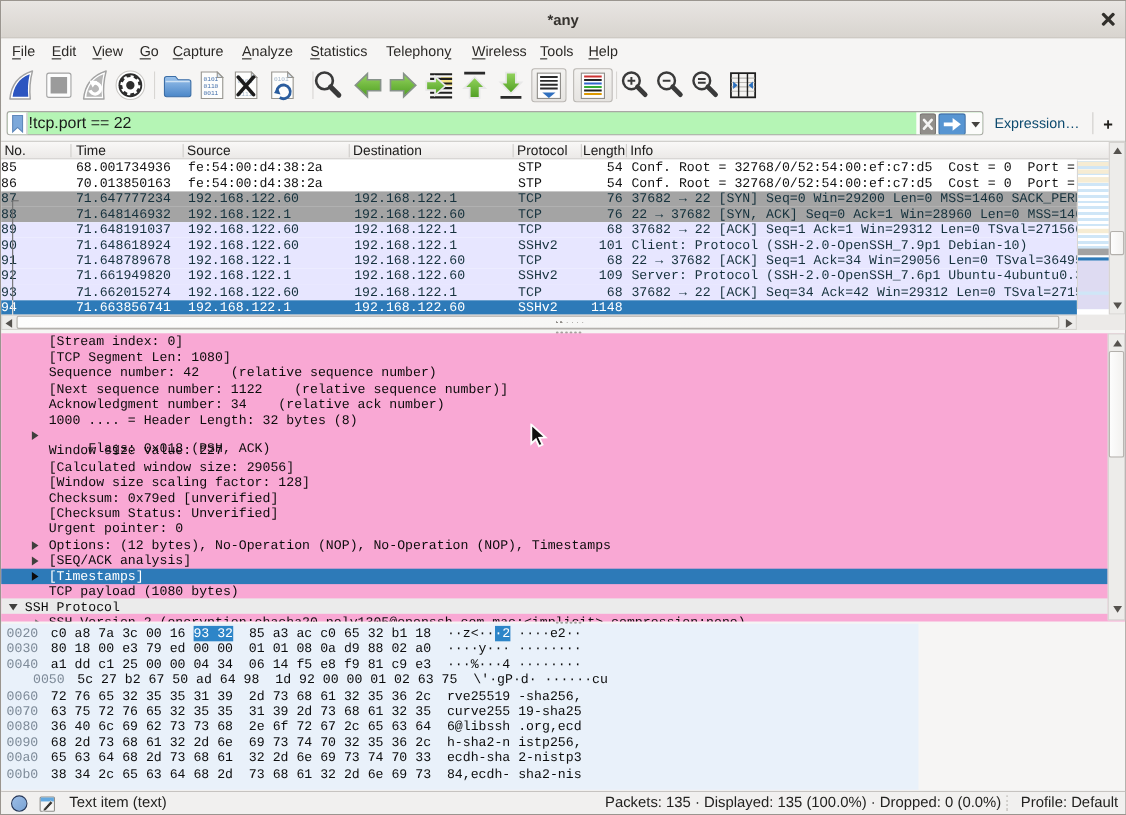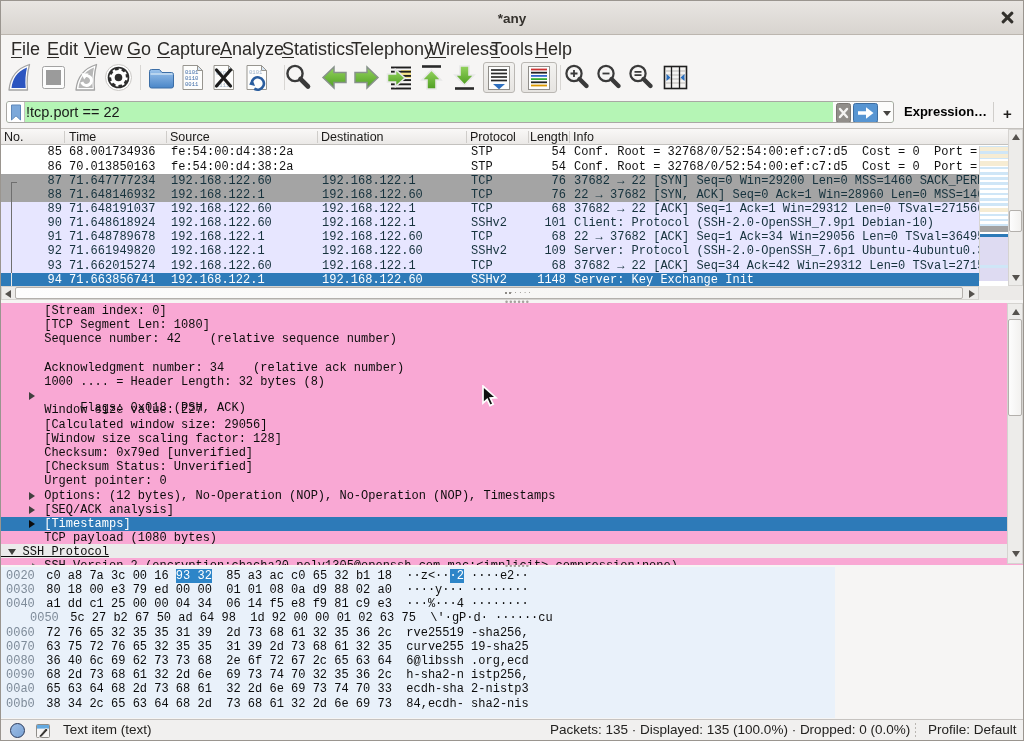--- a/index.html
+++ b/index.html
@@ -5,44 +5,44 @@
 *{margin:0;padding:0;box-sizing:border-box;}
 html,body{width:1024px;height:741px;overflow:hidden;}
 body{position:relative;font-family:"Liberation Sans",sans-serif;background:#f6f5f4;border:1px solid #9a958f;}
 .abs{position:absolute;}
 
 #titlebar{left:0;top:0;width:1022px;height:34px;background:linear-gradient(#e8e5e2,#d8d4cf);border-bottom:1px solid #bcb6af;}
 #title{width:100%;text-align:center;top:10px;font-size:13.5px;font-weight:bold;color:#35322e;}
 #closex{right:9px;top:10px;width:13px;height:13px;}
 #closex span{position:absolute;left:-1px;top:5px;width:15px;height:3px;background:#32302c;border-radius:1px;}
 
-#menubar{left:0;top:34px;width:1022px;height:24px;background:#f6f5f4;font-size:18px;color:#2c2a27;}
+#menubar{left:0;top:34px;width:1022px;height:24px;background:#f6f5f4;font-size:13px;color:#2c2a27;}
 #menubar span{position:absolute;top:4px;}
 #menubar u{text-decoration:underline;text-underline-offset:2px;}
 
 #toolbar{left:0;top:58px;width:1022px;height:37px;background:#f6f5f4;}
 .tsep{position:absolute;top:6px;width:1px;height:25px;background:#d8d6d3;}
 .ticon{position:absolute;top:4px;}
 .tbtn{position:absolute;top:3px;width:30px;height:31px;border:1px solid #bab7b3;border-radius:3px;background:linear-gradient(#f3f2f0,#e6e4e1);}
 
 #filterbar{left:0;top:95px;width:1022px;height:33px;background:#f6f5f4;border-bottom:1px solid #c4c1bd;}
 #ffield{left:5px;top:5px;width:888px;height:22px;border:1px solid #a9a7a4;border-radius:3px;background:#b5f5b5;overflow:hidden;}
 #fbook{left:0;top:0;width:18px;height:22px;background:#fff;border-right:1px solid #c4c2bf;}
 #ftext{left:19px;top:2px;font-size:14.5px;color:#191919;}
-#expr{left:903px;top:8px;font-size:13px;color:#000000;font-weight:bold;}
+#expr{left:903px;top:8px;font-size:13px;color:#0c4a6e;}
 #fsep2{left:992px;top:6px;width:1px;height:20px;background:#d0cecb;}
 #fplus{left:1002px;top:9px;font-size:15px;color:#211f1c;font-weight:bold;}
 
 #plist{left:0;top:128px;width:1022px;height:171px;background:#fff;}
 #phead{left:0;top:0;width:1022px;height:16px;background:linear-gradient(#f9f8f7,#ebe9e7);border-bottom:1px solid #c3c1be;font-size:12.5px;color:#1b1a19;}
 #phead span{position:absolute;top:1px;}
 #phead i{position:absolute;top:2px;width:1px;height:12px;background:#cfcdca;}
 .prow{position:absolute;left:0;width:978px;height:14.15px;font-family:"Liberation Mono",monospace;font-size:12px;line-height:14.15px;color:#111;overflow:hidden;white-space:pre;}
 .prow span{position:absolute;top:0;}
-.c-no{left:0;width:61px;text-align:right;}
+.c-no{left:0;width:61px;text-align:left;}
 .c-t{left:68px;}
 .c-s{left:170px;}
 .c-d{left:321px;}
 .c-p{left:470px;}
 .c-l{left:500px;width:65px;text-align:right;}
 .c-i{left:573px;width:405px;overflow:hidden;}
 .rw{background:#fff;}
 .rg{background:#a4a4a4;color:#16323d;}
 .rl{background:#e7e6ff;color:#16323d;}
 .rs{background:#2d7ab8;color:#fff;}
@@ -271,21 +271,21 @@
 </div>
 <div class="prow rw" style="top:16.4px"><span class="c-no">85</span><span class="c-t">68.001734936</span><span class="c-s">fe:54:00:d4:38:2a</span><span class="c-p">STP</span><span class="c-l">54</span><span class="c-i">Conf. Root = 32768/0/52:54:00:ef:c7:d5  Cost = 0  Port = 0x8001</span></div>
 <div class="prow rw" style="top:30.55px"><span class="c-no">86</span><span class="c-t">70.013850163</span><span class="c-s">fe:54:00:d4:38:2a</span><span class="c-p">STP</span><span class="c-l">54</span><span class="c-i">Conf. Root = 32768/0/52:54:00:ef:c7:d5  Cost = 0  Port = 0x8001</span></div>
 <div class="prow rg" style="top:44.7px"><span class="c-no">87</span><span class="c-t">71.647777234</span><span class="c-s">192.168.122.60</span><span class="c-d">192.168.122.1</span><span class="c-p">TCP</span><span class="c-l">76</span><span class="c-i">37682 → 22 [SYN] Seq=0 Win=29200 Len=0 MSS=1460 SACK_PERM TSval=271</span></div>
 <div class="prow rg" style="top:58.85px"><span class="c-no">88</span><span class="c-t">71.648146932</span><span class="c-s">192.168.122.1</span><span class="c-d">192.168.122.60</span><span class="c-p">TCP</span><span class="c-l">76</span><span class="c-i">22 → 37682 [SYN, ACK] Seq=0 Ack=1 Win=28960 Len=0 MSS=1460 SACK_PE</span></div>
 <div class="prow rl" style="top:73px"><span class="c-no">89</span><span class="c-t">71.648191037</span><span class="c-s">192.168.122.60</span><span class="c-d">192.168.122.1</span><span class="c-p">TCP</span><span class="c-l">68</span><span class="c-i">37682 → 22 [ACK] Seq=1 Ack=1 Win=29312 Len=0 TSval=2715667387 TSec</span></div>
 <div class="prow rl" style="top:87.15px"><span class="c-no">90</span><span class="c-t">71.648618924</span><span class="c-s">192.168.122.60</span><span class="c-d">192.168.122.1</span><span class="c-p">SSHv2</span><span class="c-l">101</span><span class="c-i">Client: Protocol (SSH-2.0-OpenSSH_7.9p1 Debian-10)</span></div>
 <div class="prow rl" style="top:101.3px"><span class="c-no">91</span><span class="c-t">71.648789678</span><span class="c-s">192.168.122.1</span><span class="c-d">192.168.122.60</span><span class="c-p">TCP</span><span class="c-l">68</span><span class="c-i">22 → 37682 [ACK] Seq=1 Ack=34 Win=29056 Len=0 TSval=36495593 TSecr</span></div>
 <div class="prow rl" style="top:115.45px"><span class="c-no">92</span><span class="c-t">71.661949820</span><span class="c-s">192.168.122.1</span><span class="c-d">192.168.122.60</span><span class="c-p">SSHv2</span><span class="c-l">109</span><span class="c-i">Server: Protocol (SSH-2.0-OpenSSH_7.6p1 Ubuntu-4ubuntu0.3)</span></div>
 <div class="prow rl" style="top:129.6px"><span class="c-no">93</span><span class="c-t">71.662015274</span><span class="c-s">192.168.122.60</span><span class="c-d">192.168.122.1</span><span class="c-p">TCP</span><span class="c-l">68</span><span class="c-i">37682 → 22 [ACK] Seq=34 Ack=42 Win=29312 Len=0 TSval=2715667401 TS</span></div>
-<div class="prow rs" style="top:143.75px"><span class="c-no">94</span><span class="c-t">71.663856741</span><span class="c-s">192.168.122.1</span><span class="c-d">192.168.122.60</span><span class="c-p">SSHv2</span><span class="c-l">1148</span><span class="c-i">Server: Key Exchange Init</span></div>
+<div class="prow rs" style="top:143.75px"><span class="c-no">94</span><span class="c-t">71.663856741</span><span class="c-s">192.168.122.1</span><span class="c-d">192.168.122.60</span><span class="c-p">SSHv2</span><span class="c-l">1148</span></div>
 
 <div class="abs" style="left:10px;top:52.5px;width:1px;height:105.4px;background:#6f6f6f"></div>
 <div class="abs" style="left:10px;top:52.5px;width:6px;height:1px;background:#6f6f6f"></div>
 <div class="abs" style="left:10px;top:143.75px;width:1px;height:14.1px;background:#e8e8e8"></div>
 
 <div class="abs" id="minimap" style="left:978px;top:17px;width:29px;height:135px;background:repeating-linear-gradient(#cfe6f7 0 2.6px,#ffffff 2.6px 5.2px);border-left:1px solid #d8d6d3;">
   <div class="abs" style="left:0;top:1px;width:29px;height:4px;background:#f6ecd3"></div>
   <div class="abs" style="left:0;top:8px;width:29px;height:4px;background:#f6ecd3"></div>
   <div class="abs" style="left:0;top:15px;width:29px;height:5px;background:#f6ecd3"></div>
   <div class="abs" style="left:0;top:62px;width:29px;height:4px;background:#f6ecd3"></div>
@@ -308,35 +308,36 @@
 <div class="abs" style="left:978px;top:157px;width:44px;height:14px;background:#eceae8;"></div>
 </div>
 
 <div class="abs" style="left:504px;top:299.5px;font-size:9px;color:#a5a29e;letter-spacing:1px;line-height:3px;">••••••</div>
 <div class="abs" style="left:504px;top:563.5px;font-size:9px;color:#a5a29e;letter-spacing:1px;line-height:3px;">••••••</div>
 
 <div class="abs" id="dpane">
 <div class="dline" style="top:1px;">      [Stream index: 0]</div>
 <div class="dline" style="top:15.2px;">      [TCP Segment Len: 1080]</div>
 <div class="dline" style="top:29.4px;">      Sequence number: 42    (relative sequence number)</div>
+<div class="dline" style="top:43.6px;">      [Next sequence number: 1122    (relative sequence number)]</div>
 <div class="dline" style="top:57.8px;">      Acknowledgment number: 34    (relative ack number)</div>
 <div class="dline" style="top:72px;">      1000 .... = Header Length: 32 bytes (8)</div>
 <div class="dline" style="top:98px;padding-left:36px;">      Flags: 0x018 (PSH, ACK)</div>
 <div class="dline" style="top:100.4px;">      Window size value: 227</div>
 <div class="dline" style="top:114.6px;">      [Calculated window size: 29056]</div>
 <div class="dline" style="top:128.8px;">      [Window size scaling factor: 128]</div>
 <div class="dline" style="top:143px;">      Checksum: 0x79ed [unverified]</div>
 <div class="dline" style="top:157.2px;">      [Checksum Status: Unverified]</div>
 <div class="dline" style="top:171.4px;">      Urgent pointer: 0</div>
 <div class="dline" style="top:185.6px;">      Options: (12 bytes), No-Operation (NOP), No-Operation (NOP), Timestamps</div>
 <div class="dline" style="top:199.8px;">      [SEQ/ACK analysis]</div>
 <div class="dline dsel" style="top:214px;">      [Timestamps]</div>
 <div class="dline" style="top:228.2px;">      TCP payload (1080 bytes)</div>
 <div class="abs" style="left:0;top:240.9px;width:1006px;height:14.2px;background:#ebebeb"></div>
-<div class="dline" style="top:242.4px;text-decoration:underline;">   SSH Protocol</div>
+<div class="dline" style="top:242.4px;">   SSH Protocol</div>
 <div class="dline" style="top:255.6px;">      SSH Version 2 (encryption:chacha20-poly1305@openssh.com mac:&lt;implicit&gt; compression:none)</div>
 <div class="tri" style="left:28px;top:89.2px;"></div>
 <div class="tri" style="left:28px;top:188.6px;"></div>
 <div class="tri" style="left:28px;top:202.8px;"></div>
 <div class="tri" style="left:28px;top:217px;border-left-color:#0c0c0c;"></div>
 <div class="trid" style="left:7px;top:246.4px;"></div>
 <div class="tri" style="left:31px;top:259.6px;border-left-color:#6e6e6c;"></div>
 
 <div class="sbtrack" style="left:1006px;top:0;width:16px;height:261px;"></div>
 <div class="arr" style="left:1010.5px;top:6px;border-left:4px solid transparent;border-right:4px solid transparent;border-bottom:6px solid #55524e;"></div>

